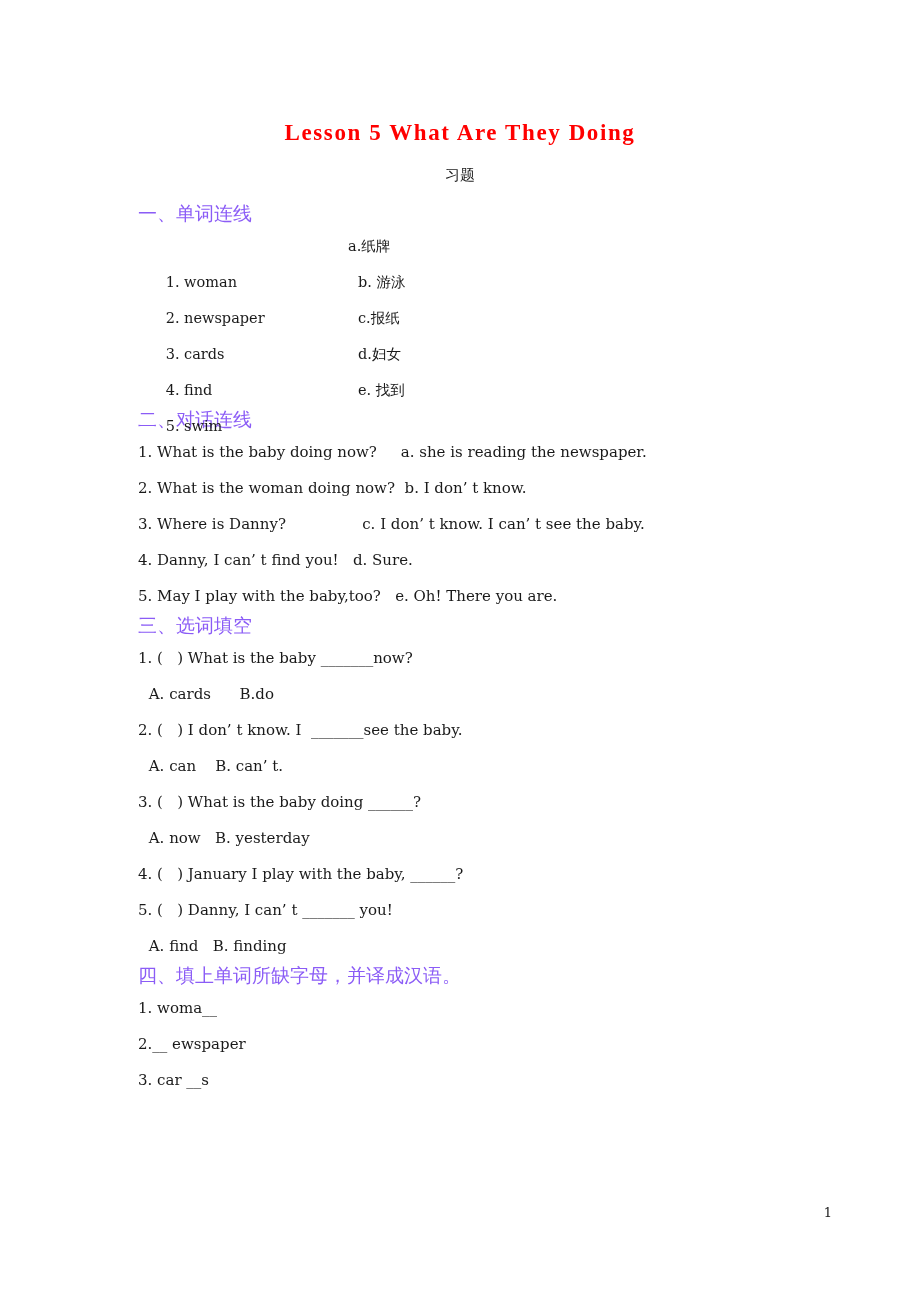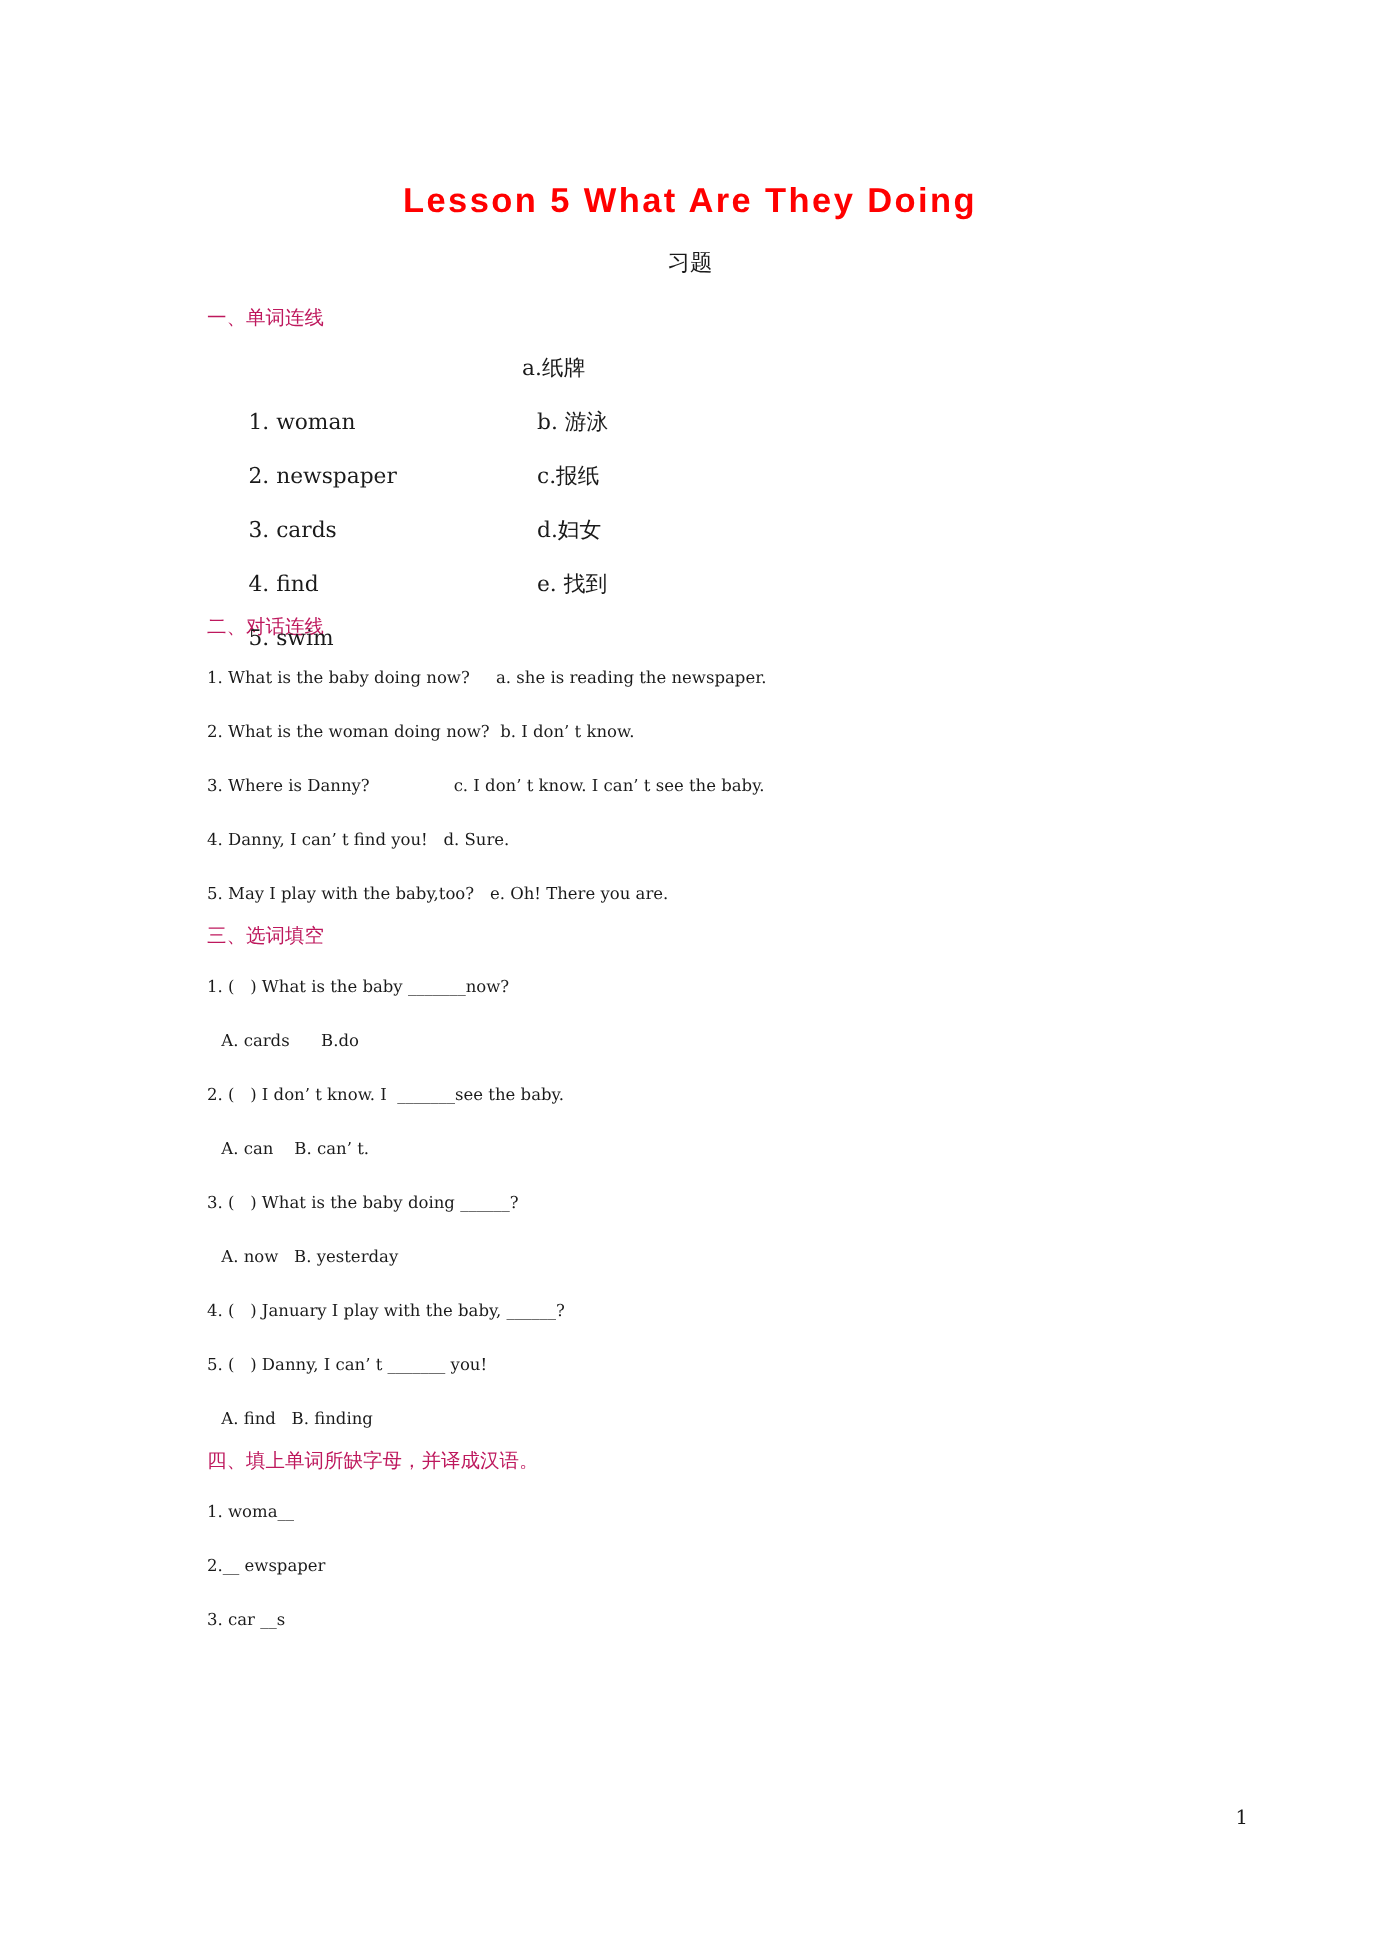--- a/index.html
+++ b/index.html
@@ -22,21 +22,21 @@
     box-sizing: border-box;
   }
   
   .doc-title {
     position: absolute;
     top: 120px;
     left: 0;
     width: 920px;
     text-align: center;
     color: #ff0000;
-    font-family: Liberation Sans, sans-serif;
+    font-family: Liberation Serif, serif;
     font-weight: bold;
     font-size: 23px;
     letter-spacing: 1.6px;
     white-space: pre;
   }
   .doc-subtitle {
     position: absolute;
     top: 166px;
     left: 0;
     width: 920px;
@@ -46,29 +46,29 @@
     color: #1a1a1a;
   }
   
   .content {
     position: absolute;
     left: 138px;
     top: 202px;
     width: 700px;
   }
   .sec-head {
-    font-size: 13px;
+    font-size: 19px;
     font-family: "DejaVu Sans", "Liberation Sans", sans-serif;
-    color: #be185d;
+    color: #8b5cf6;
     line-height: 22px;
     margin: 0 0 4px 0;
     white-space: pre;
   }
   .line {
-    font-size: 11px;
+    font-size: 15px;
     font-family: "DejaVu Serif", "Liberation Serif", serif;
     line-height: 36px;
     height: 36px;
     white-space: pre;
     color: #1a1a1a;
   }
   .line.opt { padding-left: 6px; }
   .line.opt-flush { padding-left: 0; }
   .match-row {
     font-size: 14.5px;

